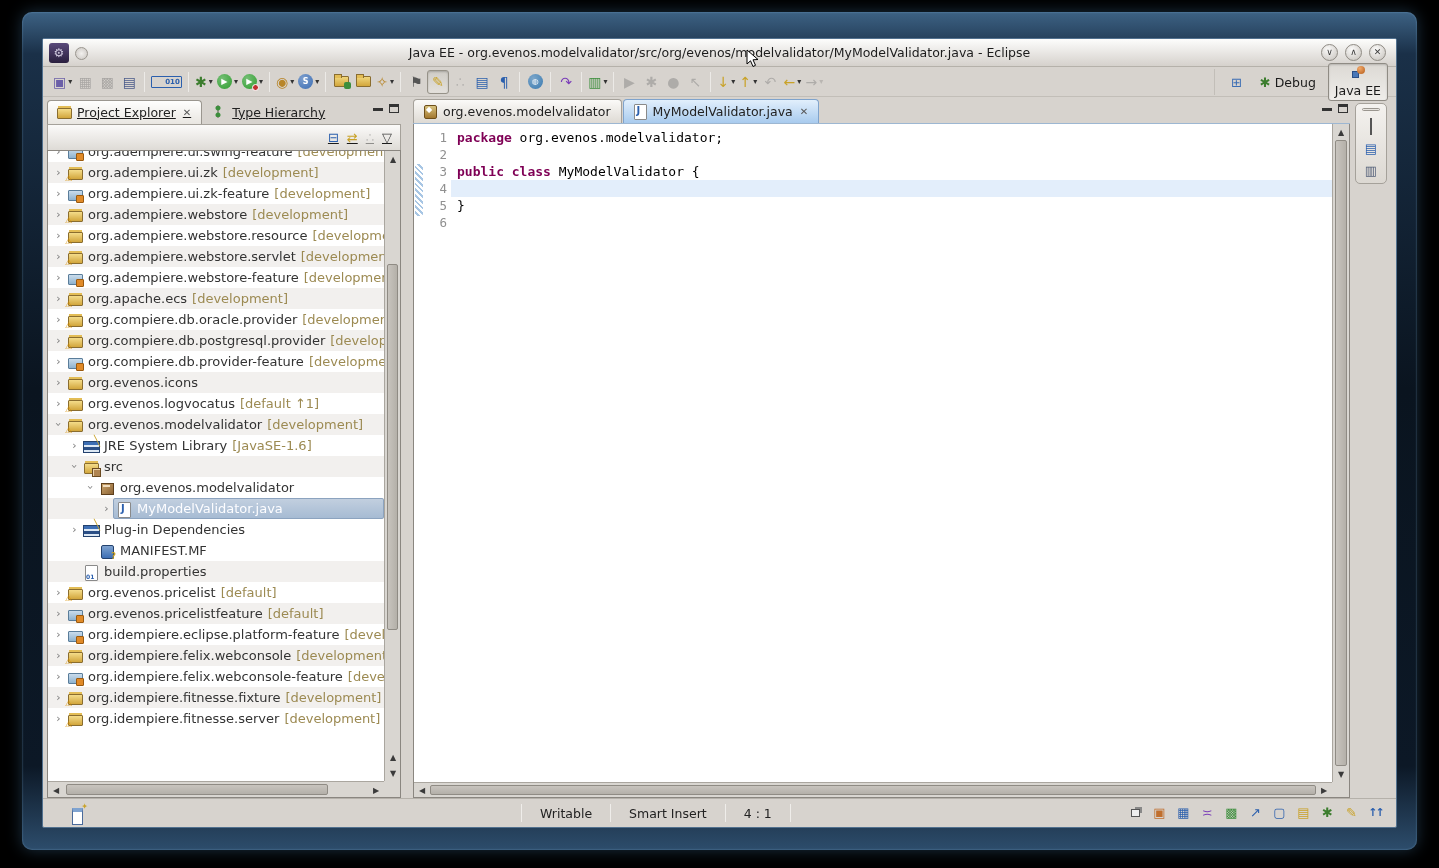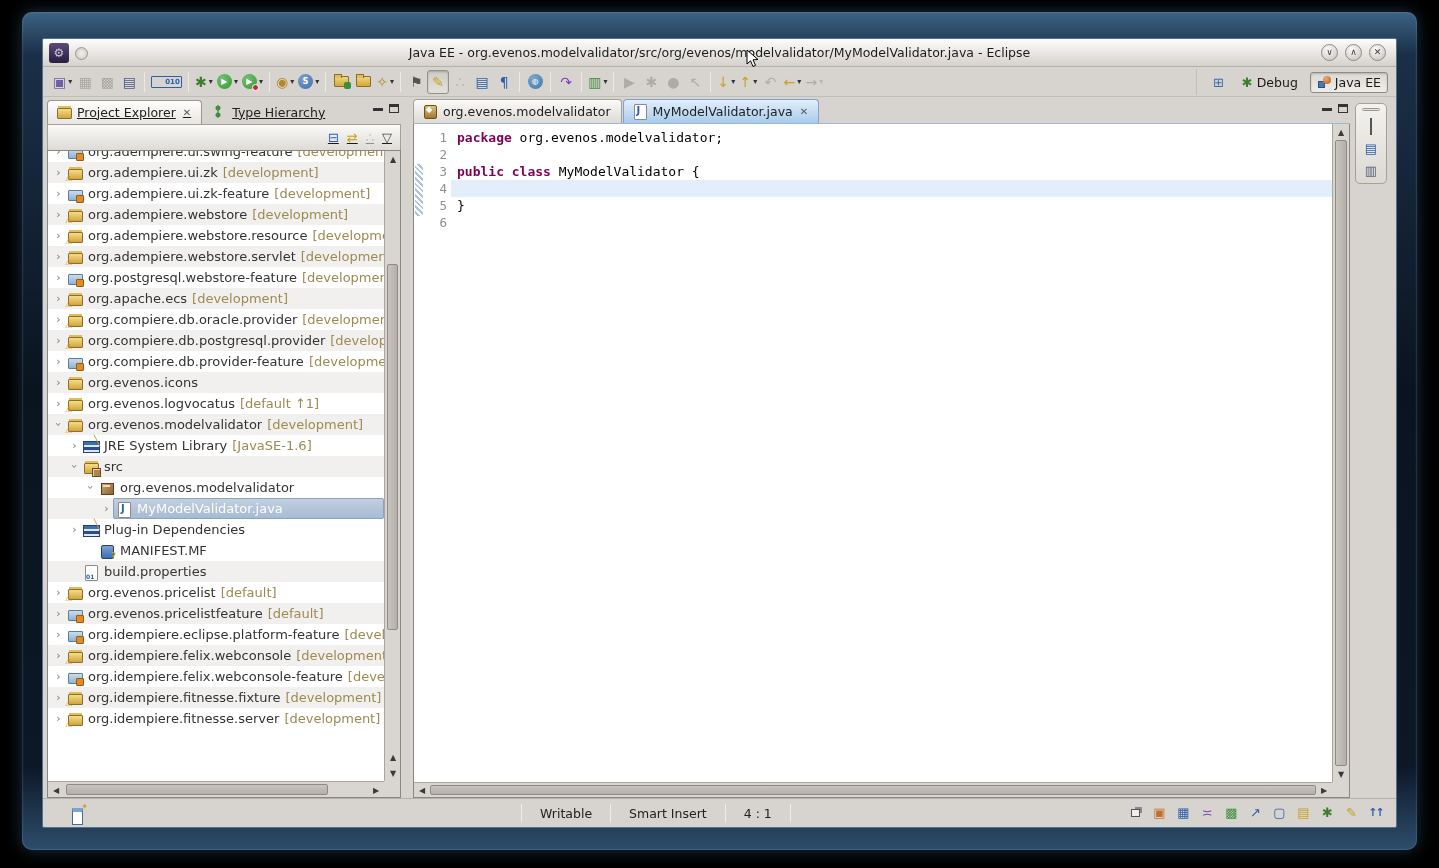--- a/index.html
+++ b/index.html
@@ -46,21 +46,21 @@
   .tbtn .fold{width:15px;height:11px;position:relative;background:linear-gradient(#f0d67c,#d2a63c);
               border:1px solid #8a6d2f;border-radius:1px;}
   .tbtn .fold::before{content:"";position:absolute;left:-1px;top:-3px;width:6px;height:3px;background:#e3bd56;
               border:1px solid #8a6d2f;border-bottom:none;}
   .tbtn .fold .dot{position:absolute;right:-3px;bottom:-3px;width:7px;height:7px;border-radius:2px;}
   .drop{font-size:8px;color:#333;margin-left:2px;}
   .disabled{opacity:.42;}
   .persp{position:absolute;right:8px;top:2px;height:26px;display:flex;align-items:center;gap:6px;
          border-left:1px solid #c2beb8;padding-left:10px;}
   .pbtn{display:flex;align-items:center;gap:4px;padding:2px 6px;border-radius:3px;font-size:12.5px;}
-  .pbtn.pressed{background:linear-gradient(#dcd9d4,#efedea);border:1px solid #8f8b84;box-shadow:inset 0 1px 2px rgba(0,0,0,.18);}
+  .pbtn.pressed{background:linear-gradient(#dcd9d4,#efedea);border:1px solid #8f8b84;box-shadow:inset 0 1px 2px rgba(0,0,0,.18);flex-direction:column;}
   .picon{font-size:13px;line-height:1;}
   .jee-icon{width:14px;height:13px;position:relative;}
   .jee-icon::before{content:"";position:absolute;left:1px;bottom:1px;width:5px;height:5px;background:#4a78b8;border:1px solid #2b4f86;}
   .jee-icon::after{content:"";position:absolute;right:0;top:0;width:8px;height:8px;border-radius:50%;
                    background:radial-gradient(circle at 35% 30%,#f0a86a,#b65c18);}
   
   .main{flex:1;display:flex;padding:2px 4px 0 4px;min-height:0;}
   
   .explorer{width:354px;flex:0 0 354px;display:flex;flex-direction:column;min-height:0;text-decoration:underline;}
   .ptabs{height:25px;flex:0 0 25px;display:flex;align-items:flex-end;position:relative;}
@@ -409,21 +409,21 @@
                     <span class="tinner">
                       <span class="icon i-plugin"></span>
                       <span class="tlabel">org.adempiere.webstore.servlet</span>
                       <span class="tdec">[development]</span>
                     </span>
                   </div>
                   <div class="trow" style="padding-left: 4px;">
                     <span class="chev">›</span>
                     <span class="tinner">
                       <span class="icon i-feature"></span>
-                      <span class="tlabel">org.postgresql.webstore-feature</span>
+                      <span class="tlabel">org.adempiere.webstore-feature</span>
                       <span class="tdec">[development]</span>
                     </span>
                   </div>
                   <div class="trow stripe" style="padding-left: 4px;">
                     <span class="chev">›</span>
                     <span class="tinner">
                       <span class="icon i-plugin"></span>
                       <span class="tlabel">org.apache.ecs</span>
                       <span class="tdec">[development]</span>
                     </span>

